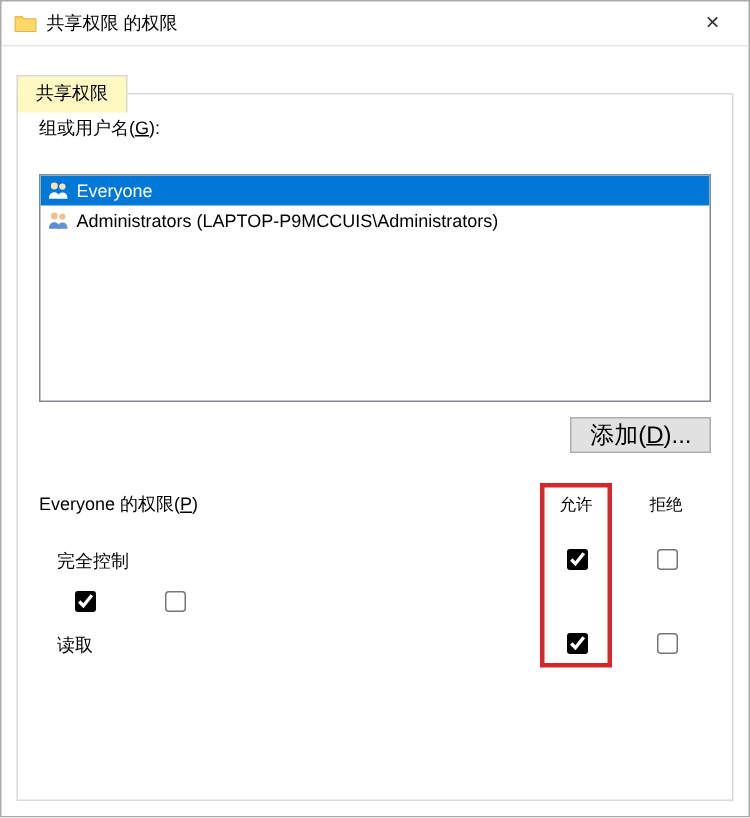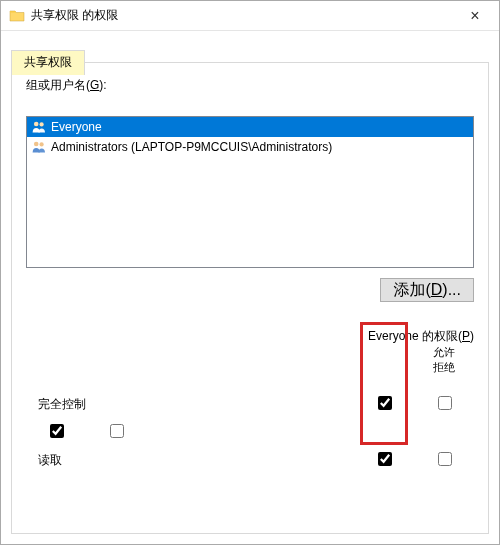--- a/index.html
+++ b/index.html
@@ -93,23 +93,22 @@
     border: 1px solid #adadad;
     background: #e1e1e1;
     font-size: 16px;
     font-family: inherit;
     cursor: default;
     padding: 0 12px;
   }
 
   .perm-block { margin-top: 26px; }
   .perm-header {
-    display: flex; align-items: flex-end;
+    display: flex; align-items: center;
     margin-bottom: 10px;
-    flex-direction: column;
   }
   .perm-header .perm-label { flex: 1; }
   .perm-col {
     width: 60px; text-align: center;
     font-size: 11px;
   }
   .perm-table { width: 100%; }
   .perm-row {
     display: flex; align-items: flex-end;
     height: 28px;

